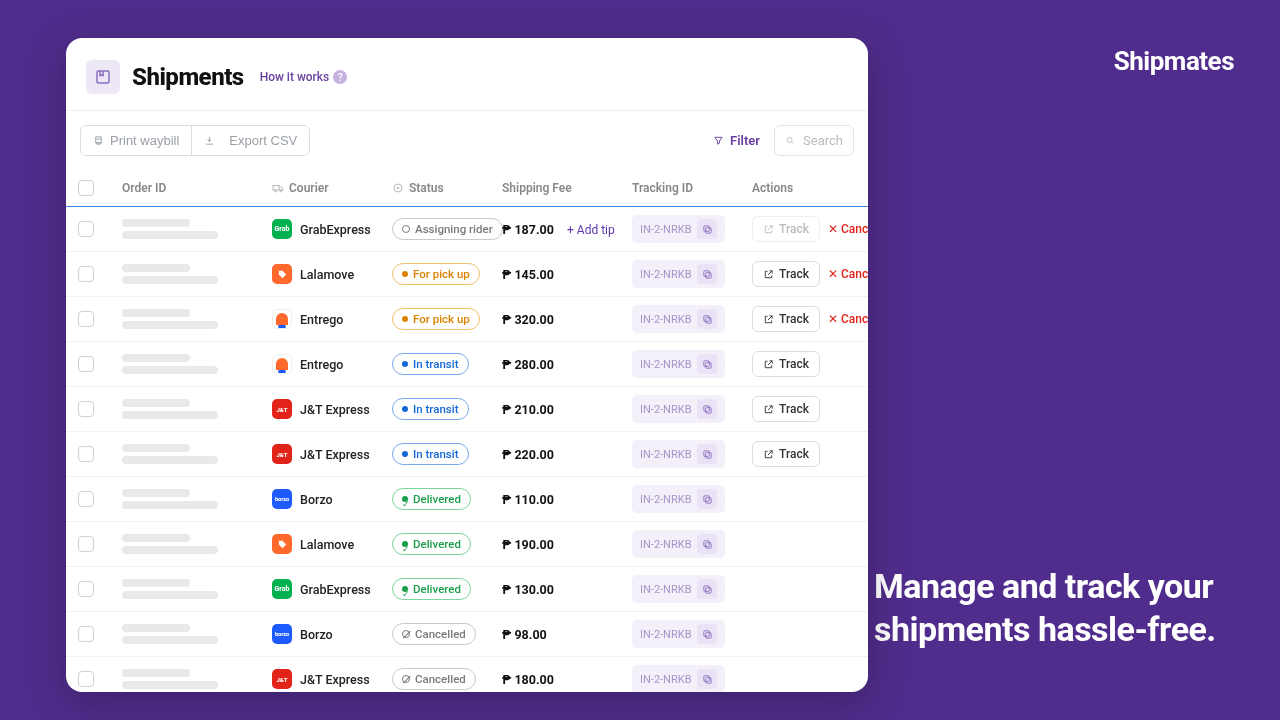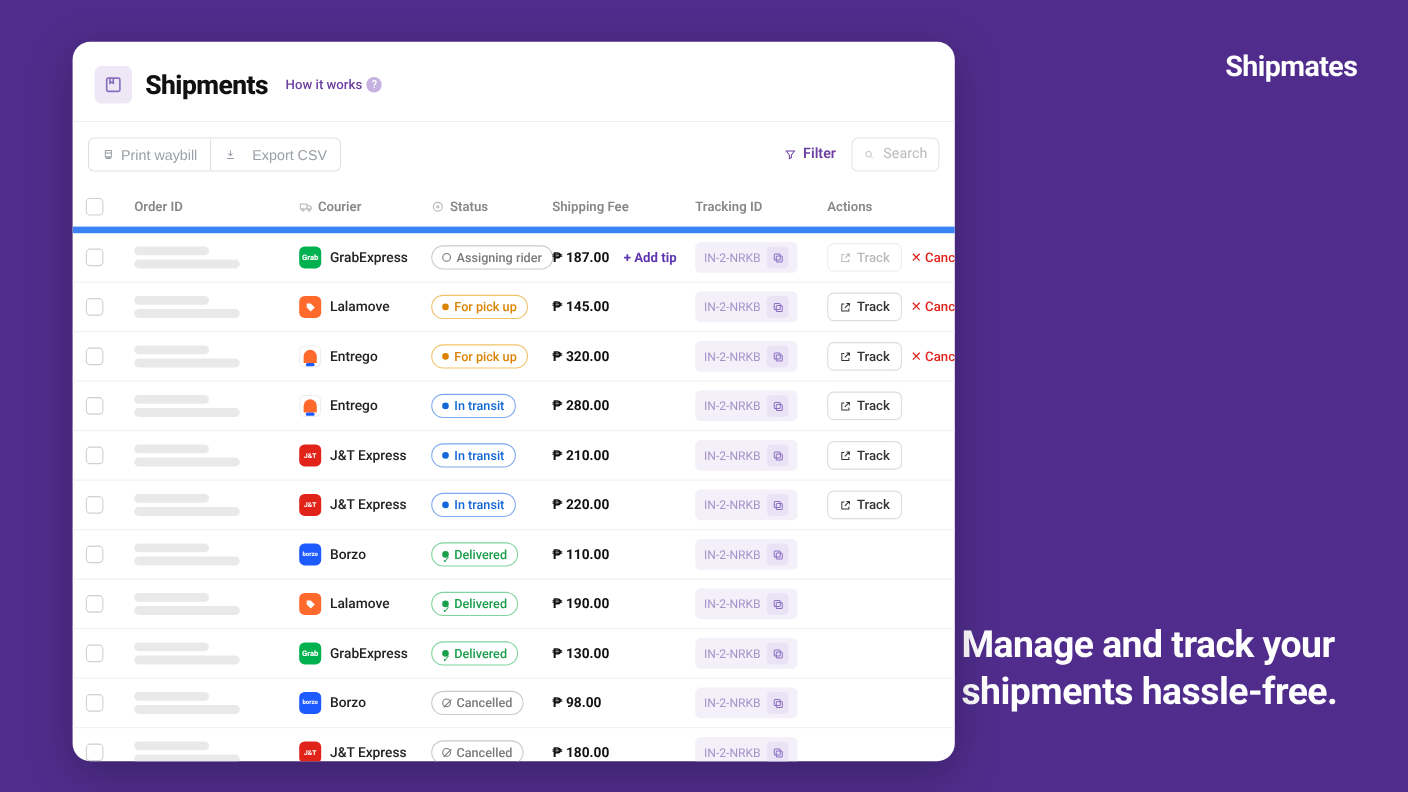--- a/index.html
+++ b/index.html
@@ -77,21 +77,21 @@
     display:flex; align-items:center; gap:8px; border:1px solid #e5e5e5;
     border-radius:6px; padding:7px 10px; color:#bbb; font-size:13px; width:80px;
   }
 
   .thead {
     display:grid;
     grid-template-columns: 44px 150px 120px 110px 130px 120px 128px;
     align-items:center;
     padding: 10px 30px 10px 12px;
     color:#888; font-size:12px; font-weight:600;
-    border-bottom:6px solid #3b82f6;
+    border-bottom:1px solid #3b82f6;
   }
   .th { display:flex; align-items:center; gap:5px; }
   .th svg { width:12px; height:12px; opacity:.6; }
 
   .row {
     display:grid;
     grid-template-columns: 44px 150px 120px 110px 130px 120px 128px;
     align-items:center;
     padding: 8px 14px 8px 12px;
     border-bottom:1px solid #f1f1f1;
@@ -128,21 +128,21 @@
   .st-blue  { color:#1367D6; border-color:#7DA9EF;justify-content:space-between; }
   .st-green { color:#1A9E4B; border-color:#7DD49C; }
   .dot { width:6px;height:6px;border-radius:50%; background:currentColor; }
   .dot.ring { background:transparent; border:1.4px solid currentColor; width:8px;height:8px; }
   .dot.ban { background:transparent; border:1.4px solid currentColor; width:8px;height:8px; position:relative; }
   .dot.ban::after { content:""; position:absolute; left:-1px; top:3px; width:10px; height:1.4px; background:currentColor; transform:rotate(-45deg); }
   .dot.check::after { content:"✓"; font-size:9px; line-height:6px; background:none; }
   .dot.clock::after { content:""; }
 
   .fee { font-weight:700; color:#111; }
-  .addtip { color:#5E35B1; font-weight:700; font-size:12px; margin-left:10px; cursor:pointer; }
+  .addtip { color:#5E35B1; font-weight:400; font-size:12px; margin-left:10px; cursor:pointer; }
 
   .track-chip {
     display:inline-flex; align-items:center; gap:6px;
     background:#F3F0FA; color:#A794C9; font-size:11px;
     padding:4px 8px; border-radius:5px;
   }
   .copy-btn {
     width:20px;height:20px; border-radius:4px; background:#EAE3F6;
     display:flex;align-items:center;justify-content:center;
     color:#8A6FC1;

